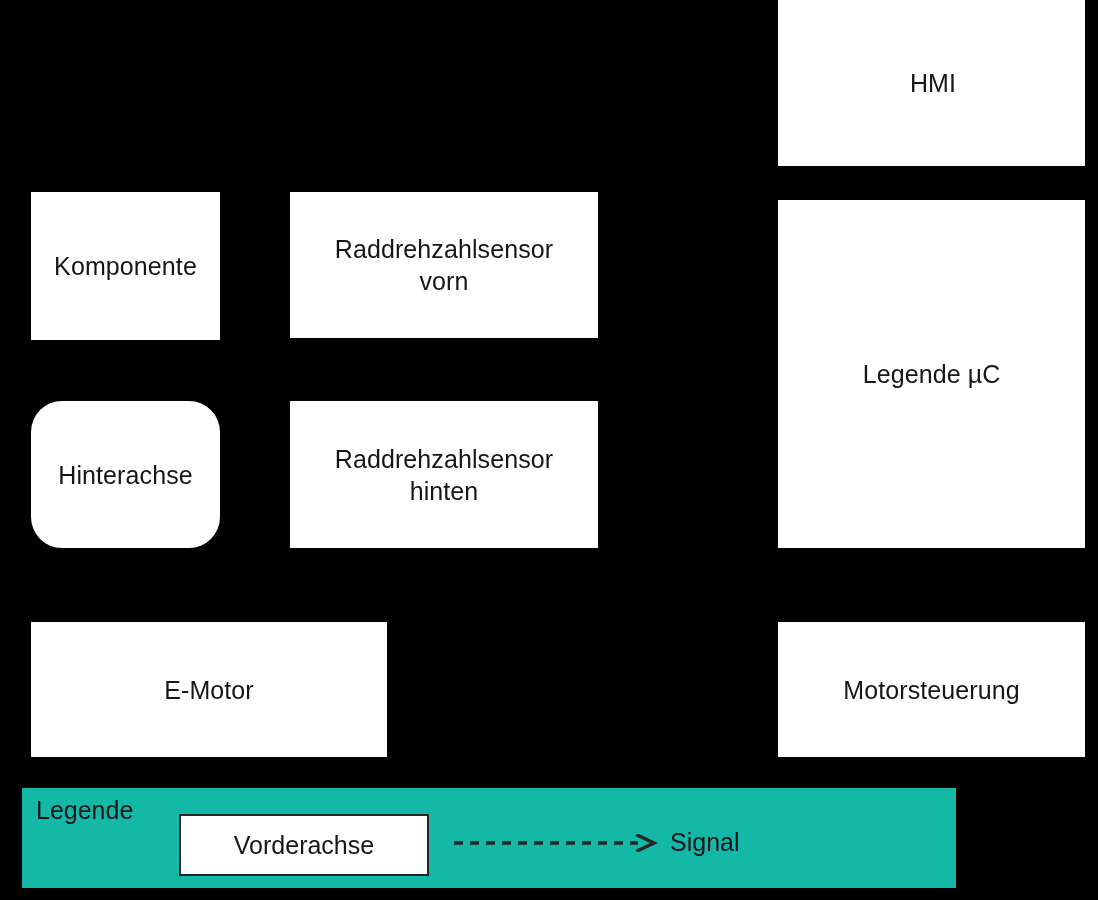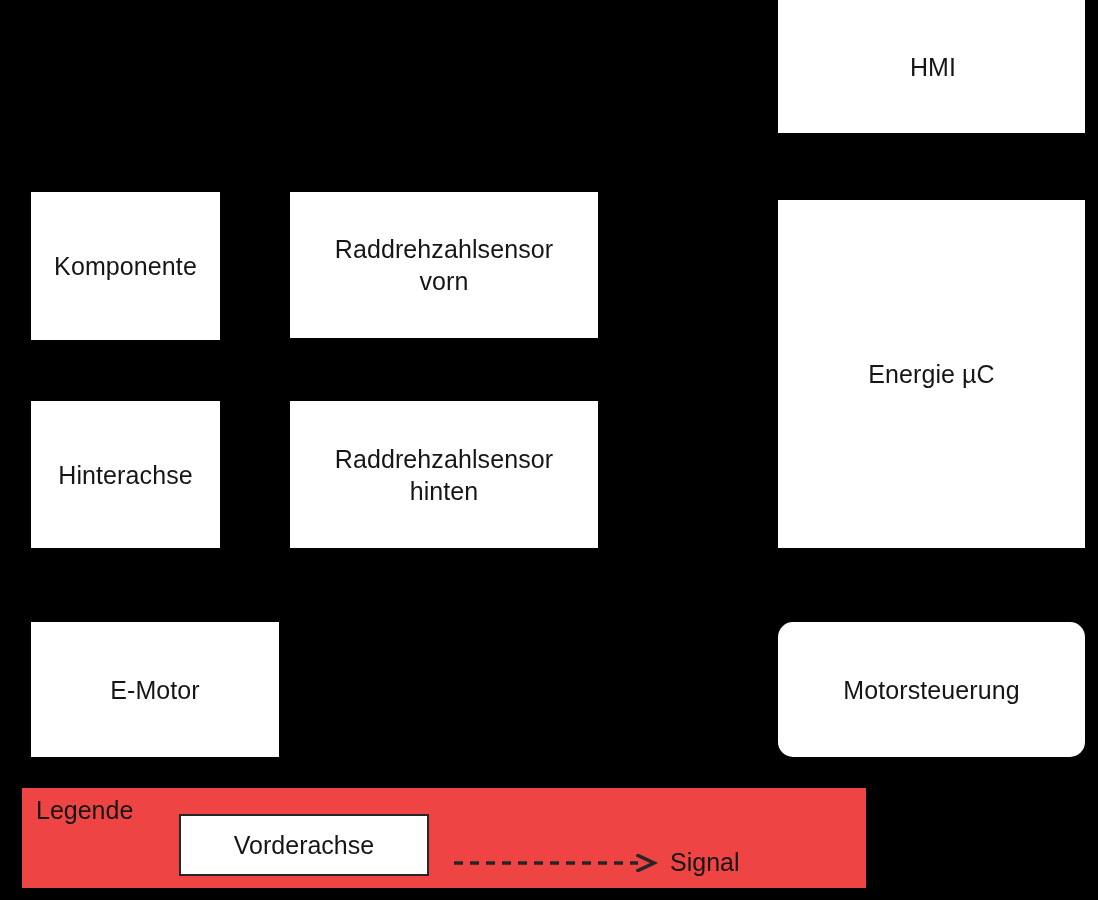--- a/index.html
+++ b/index.html
@@ -26,37 +26,37 @@
     font-size: 25px;
     line-height: 1.28;
     font-weight: 400;
     box-sizing: border-box;
     padding: 2px 6px;
     letter-spacing: 0.1px;
   }
   .node-label { display: block; white-space: pre-line; }
 
   
-  #node-hmi              { left: 778px; top: 0px;   width: 307px; height: 133px; padding-left: 9px; }
+  #node-hmi              { left: 778px; top: 0px;   width: 307px; height: 166px; padding-left: 9px; }
   #node-vorderachse      { left: 31px;  top: 192px; width: 189px; height: 148px; }
   #node-sensor-vorn      { left: 290px; top: 192px; width: 308px; height: 146px; }
   #node-arduino          { left: 778px; top: 200px; width: 307px; height: 348px; }
-  #node-hinterachse      { left: 31px;  top: 401px; width: 189px; height: 147px; }
+  #node-hinterachse      { left: 31px;  top: 401px; width: 189px; height: 147px; border-radius: 31px; }
   #node-sensor-hinten    { left: 290px; top: 401px; width: 308px; height: 147px; }
-  #node-emotor           { left: 31px;  top: 622px; width: 248px; height: 135px; }
-  #node-motorsteuerung   { left: 778px; top: 622px; width: 307px; height: 135px; border-radius: 15px; }
+  #node-emotor           { left: 31px;  top: 622px; width: 356px; height: 135px; }
+  #node-motorsteuerung   { left: 778px; top: 622px; width: 307px; height: 135px; }
 
   
   #legend {
     position: absolute;
     left: 22px;
     top: 788px;
-    width: 844px;
+    width: 934px;
     height: 100px;
-    background: #ef4444;
+    background: #14b8a6;
     box-sizing: border-box;
     padding-left: 30px;
   }
   #legend-title {
     position: absolute;
     left: 14px;
     top: 8px;
     font-size: 25px;
     color: #161616;
   }
@@ -76,21 +76,21 @@
     box-sizing: border-box;
   }
   .legend-entry {
     position: absolute;
     display: flex;
     align-items: center;
     gap: 10px;
     font-size: 25px;
     color: #161616;
   }
-  #legend-signal-entry { left: 430px; top: 42px; margin-top: 20px; }
+  #legend-signal-entry { left: 430px; top: 42px; }
   #legend-energie-entry { left: 750px; top: 42px; }
   .arrow-svg { display: block; }
   .legend-entry-label { line-height: 1; }
 </style>
 </head>
 <body>
 
 <div id="canvas">
 
   <div class="node" id="node-hmi">
@@ -100,21 +100,21 @@
   <div class="node" id="node-vorderachse">
     <span class="node-label">Komponente</span>
   </div>
 
   <div class="node" id="node-sensor-vorn">
     <span class="node-label">Raddrehzahlsensor
 vorn</span>
   </div>
 
   <div class="node" id="node-arduino">
-    <span class="node-label">Energie µC</span>
+    <span class="node-label">Legende µC</span>
   </div>
 
   <div class="node" id="node-hinterachse">
     <span class="node-label">Hinterachse</span>
   </div>
 
   <div class="node" id="node-sensor-hinten">
     <span class="node-label">Raddrehzahlsensor
 hinten</span>
   </div>

